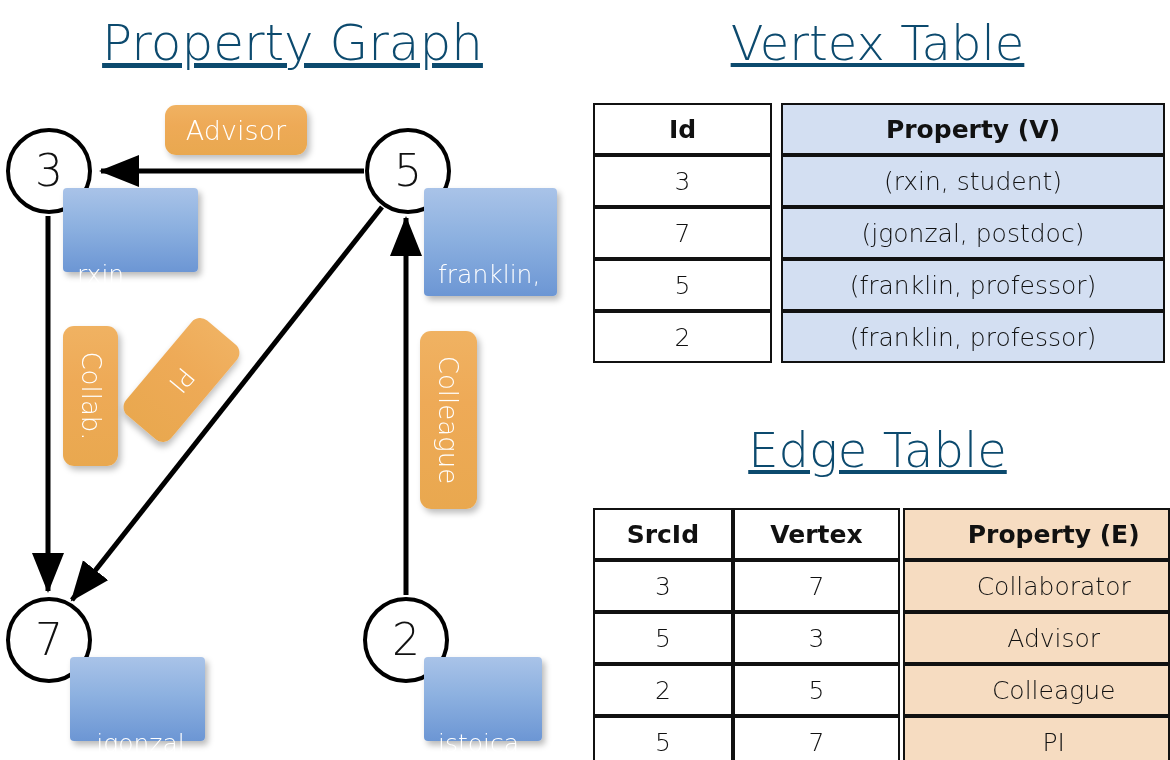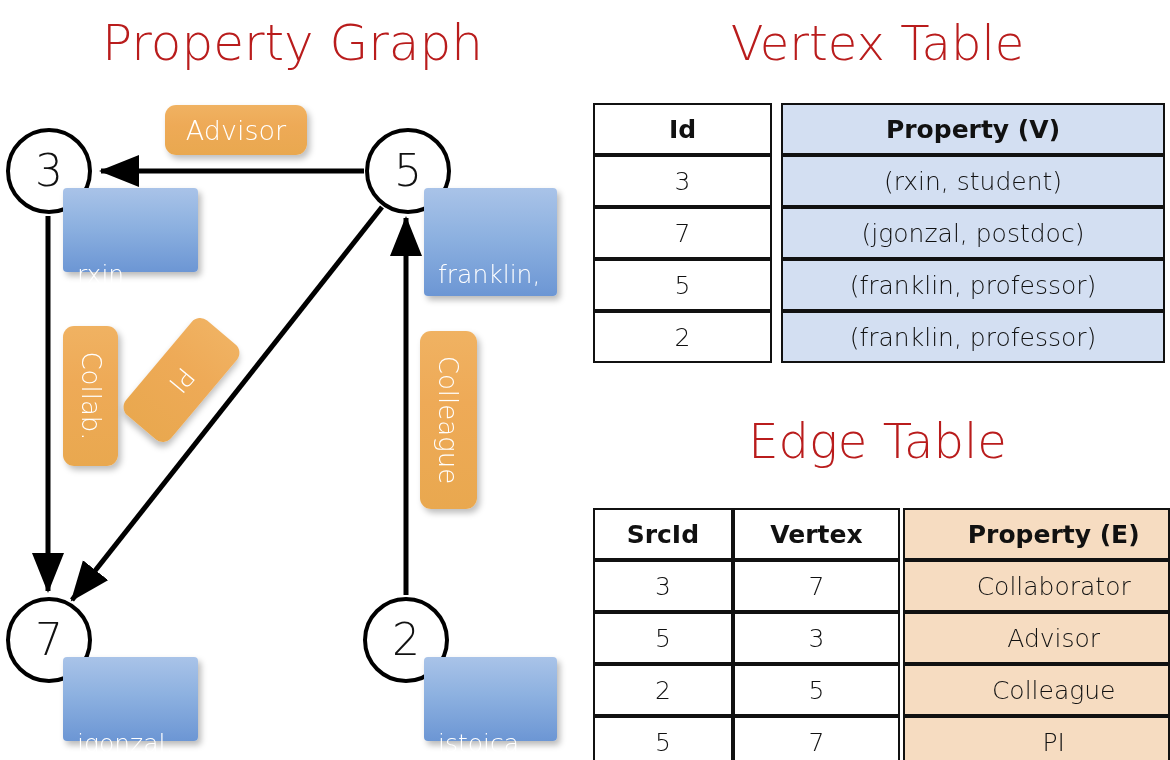--- a/index.html
+++ b/index.html
@@ -14,35 +14,36 @@
     overflow: hidden;
     font-family: "Liberation Sans", sans-serif;
     color: #000000;
   }
 
   
   .big-title {
     position: absolute;
     font-family: "DejaVu Sans", sans-serif;
     font-weight: 300;
-    color: #b91c1c;
+    color: #0c4a6e;
     letter-spacing: 0px;
     white-space: nowrap;
     text-align: center;
+    text-decoration: underline;
   }
   #title-property-graph {
     left: 0; top: 14px; width: 585px;
     font-size: 50px; line-height: 58px;
   }
   #title-vertex-table {
     left: 585px; top: 14px; width: 585px;
     font-size: 48px; line-height: 58px;
   }
   #title-edge-table {
-    left: 585px; top: 412px; width: 585px;
+    left: 585px; top: 421px; width: 585px;
     font-size: 48px; line-height: 58px; text-align: center;
   }
 
   
   #graph-svg { position: absolute; left: 0; top: 0; width: 585px; height: 760px; }
 
   
   .node {
     position: absolute;
     width: 86px; height: 86px;
@@ -74,22 +75,22 @@
     font-family: "DejaVu Sans", sans-serif;
     font-weight: 300;
     font-size: 25px;
     line-height: 30px;
     padding: 12px 0 0 14px;
     box-sizing: border-box;
     white-space: pre;
   }
   #prop-rxin     { left: 63px;  top: 188px; width: 135px; height: 84px; }
   #prop-franklin { left: 424px; top: 188px; width: 133px; height: 108px; }
-  #prop-jgonzal  { left: 63px;  top: 657px; width: 135px; height: 84px; }
-  #prop-istoica  { left: 424px; top: 657px; width: 133px; height: 84px; }
+  #prop-jgonzal  { left: 70px;  top: 657px; width: 135px; height: 84px; text-align: center; }
+  #prop-istoica  { left: 424px; top: 657px; width: 118px; height: 84px; }
 
   
   .edge-label {
     position: absolute;
     border-radius: 11px;
     background: linear-gradient(to bottom, #f0b262 0%, #eeaa57 40%, #e9a84f 100%);
     box-shadow: 3px 4px 6px rgba(0,0,0,0.26);
     color: #ffffff;
     font-family: "DejaVu Sans", sans-serif;
     font-weight: 300;

